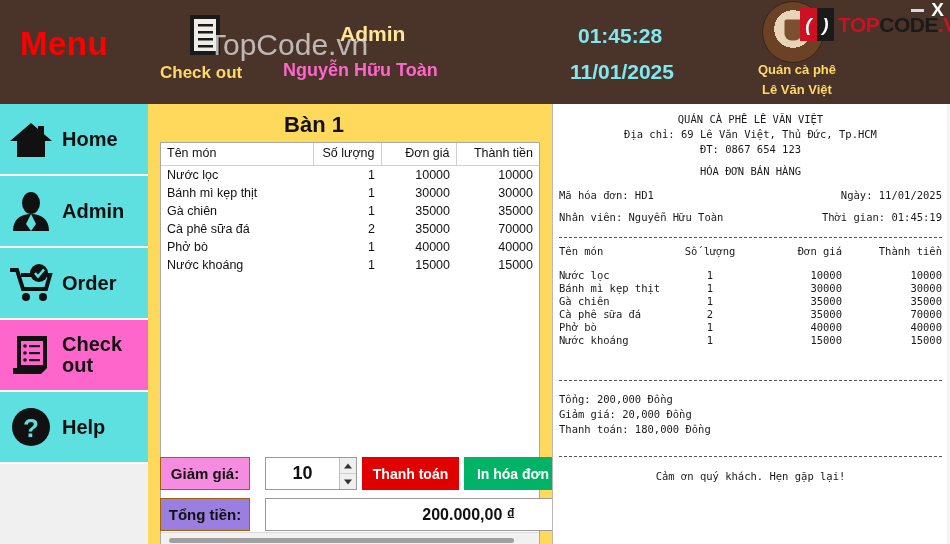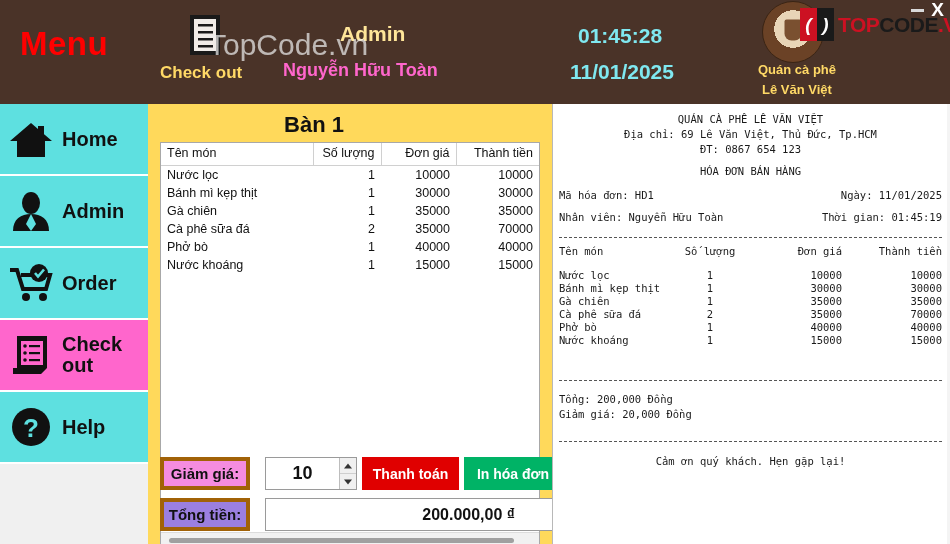--- a/index.html
+++ b/index.html
@@ -124,21 +124,21 @@
   }
   .grid-hthumb {
     position: absolute; left: 8px; top: 5px; width: 345px; height: 5px;
     background: #a0a0a0; border-radius: 3px;
   }
 
   
   .ctl-row { position: absolute; left: 12px; }
   .lbl-box {
     height: 33px; display: flex; align-items: center; justify-content: center;
-    font-size: 15px; font-weight: bold; color: #111; border: 4px solid #a16207;
+    font-size: 15px; font-weight: bold; color: #111; border: 1px solid #a16207;
   }
   .lbl-pink { background: #f58ce0; width: 90px; }
   .lbl-purple { background: #9b7fe0; width: 90px; }
   .spin {
     position: absolute; left: 105px; top: 0; width: 92px; height: 33px;
     background: #fff; border: 1px solid #9a9a9a; display: flex; align-items: center;
   }
   .spin-val { flex: 1; text-align: center; font-size: 18px; font-weight: bold; color: #111; }
   .spin-btns { width: 17px; height: 31px; display: flex; flex-direction: column;
                border-left: 1px solid #bdbdbd; }
@@ -442,20 +442,21 @@
         <td class="c3">15000</td>
         <td class="c4">15000</td>
       </tr>
     </tbody>
       </table>
 
     <div class="rc-sep" style="margin-top:33px"></div>
 
     <div class="rc-line" style="margin-top:12px">Tổng: 200,000 Đồng</div>
     <div class="rc-line">Giảm giá: 20,000 Đồng</div>
+    <div class="rc-line">Thanh toán: 180,000 Đồng</div>
 
     <div class="rc-sep" style="margin-top:21px"></div>
 
     <div class="rc-line rc-center" style="margin-top:13px">Cảm ơn quý khách. Hẹn gặp lại!</div>
 
     <div class="rc-right-scroll"></div>
   </div>
 
 </div>
 

